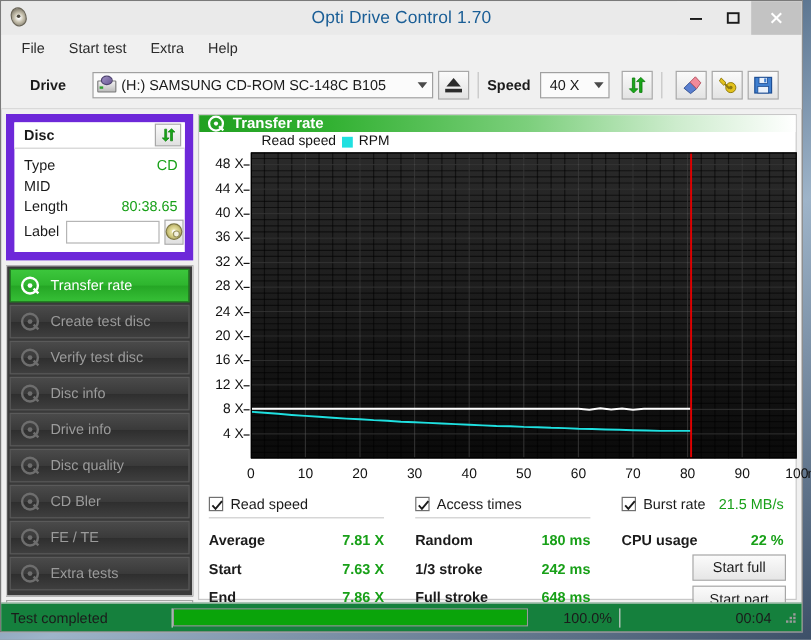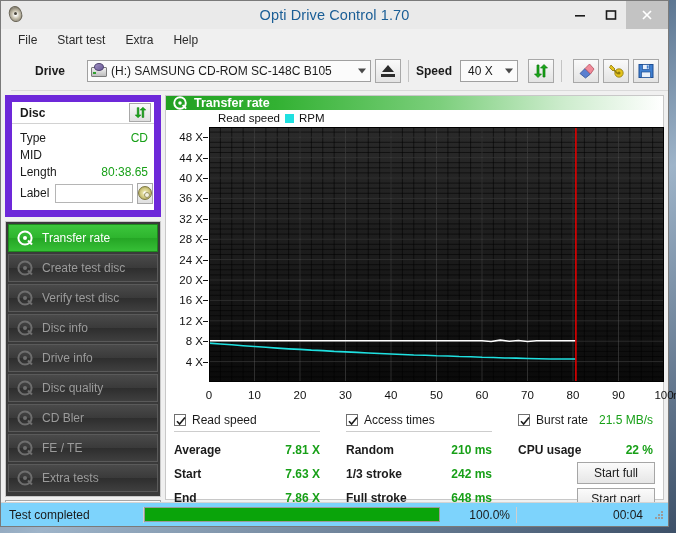--- a/index.html
+++ b/index.html
@@ -58,21 +58,20 @@
     padding-left: 8px; gap: 2px; flex:0 0 auto;
   }
   .menu-item {
     padding: 2px 9px 3px 9px; font-size: 12px; color:#2b2b2b;
   }
   
   .toolbar {
     height: 40px; background:#f0f0f0; display:flex; align-items:center;
     padding: 0 6px; gap: 0px; flex:0 0 auto;
     border-bottom:1px solid #d9d9d9;
-    margin-left:10px;
   }
   .tb-label { font-weight: bold; font-size:12px; color:#1b1b1b; }
   .drive-label { margin:0 22px 0 18px; }
   .combo {
     height: 22px; background:#fbfbfb; border:1px solid #a0a0a0;
     display:flex; align-items:center; font-size:12px; color:#1b1b1b;
     position:relative; padding-left:3px;
   }
   .combo.drive { width: 284px; text-align: right; }
   .combo.speed { width: 58px; padding-left:7px; }
@@ -198,21 +197,21 @@
   .burst-val { margin-left:auto; color:#18a018; font-size:12px; padding-right:2px; }
   .act-btn {
     width:78px;height:22px;border:1px solid #a6a6a6;align-self:flex-end;
     background:linear-gradient(#fbfbfb,#e6e6e6);
     display:flex;align-items:center;justify-content:center;font-size:12px;color:#1b1b1b;
     margin-bottom: 4px;
   }
   
   .statusbar {
     height: 24px; display:flex; align-items:center; flex:0 0 auto;
-    border-top:1px solid #d4d4d4; background:#7dd3fc; margin-top:2px;
+    border-top:1px solid #d4d4d4; background:#15803d; margin-top:2px;
   }
   .sb-cell { height:24px; display:flex;align-items:center; font-size:12px;color:#1b1b1b; }
   .sb-text { padding-left:8px; width: 142px; }
   .sb-bar-cell { width: 306px; display:flex;align-items:center; }
   .sb-bar {
     width: 296px; height:15px; border:1px solid #9a9a9a; background:#e9e9e9; padding:0;
   }
   .sb-bar .fill { height:100%; background:#0aa40a; }
   .sb-pct { width:66px; justify-content:flex-end; padding-right:6px; }
   .sb-div { width:1px;height:16px;background:#cfcfcf; }
@@ -651,21 +650,21 @@
             <span class="cbx">
               <svg width="12" height="12" viewBox="0 0 12 12">
                   <path d="M2 6.2 L4.6 9 L10 2.6" stroke="#1b1b1b" stroke-width="1.6" fill="none"></path>
                 </svg>
             </span>
             <span class="ch-label">Access times</span>
           </div>
           <div class="hr"></div>
           <div class="srow">
             <span class="k">Random</span>
-            <span class="v">210 ms</span>
+            <span class="v">180 ms</span>
           </div>
           <div class="srow">
             <span class="k">1/3 stroke</span>
             <span class="v">242 ms</span>
           </div>
           <div class="srow">
             <span class="k">Full stroke</span>
             <span class="v">648 ms</span>
           </div>
         </div>

